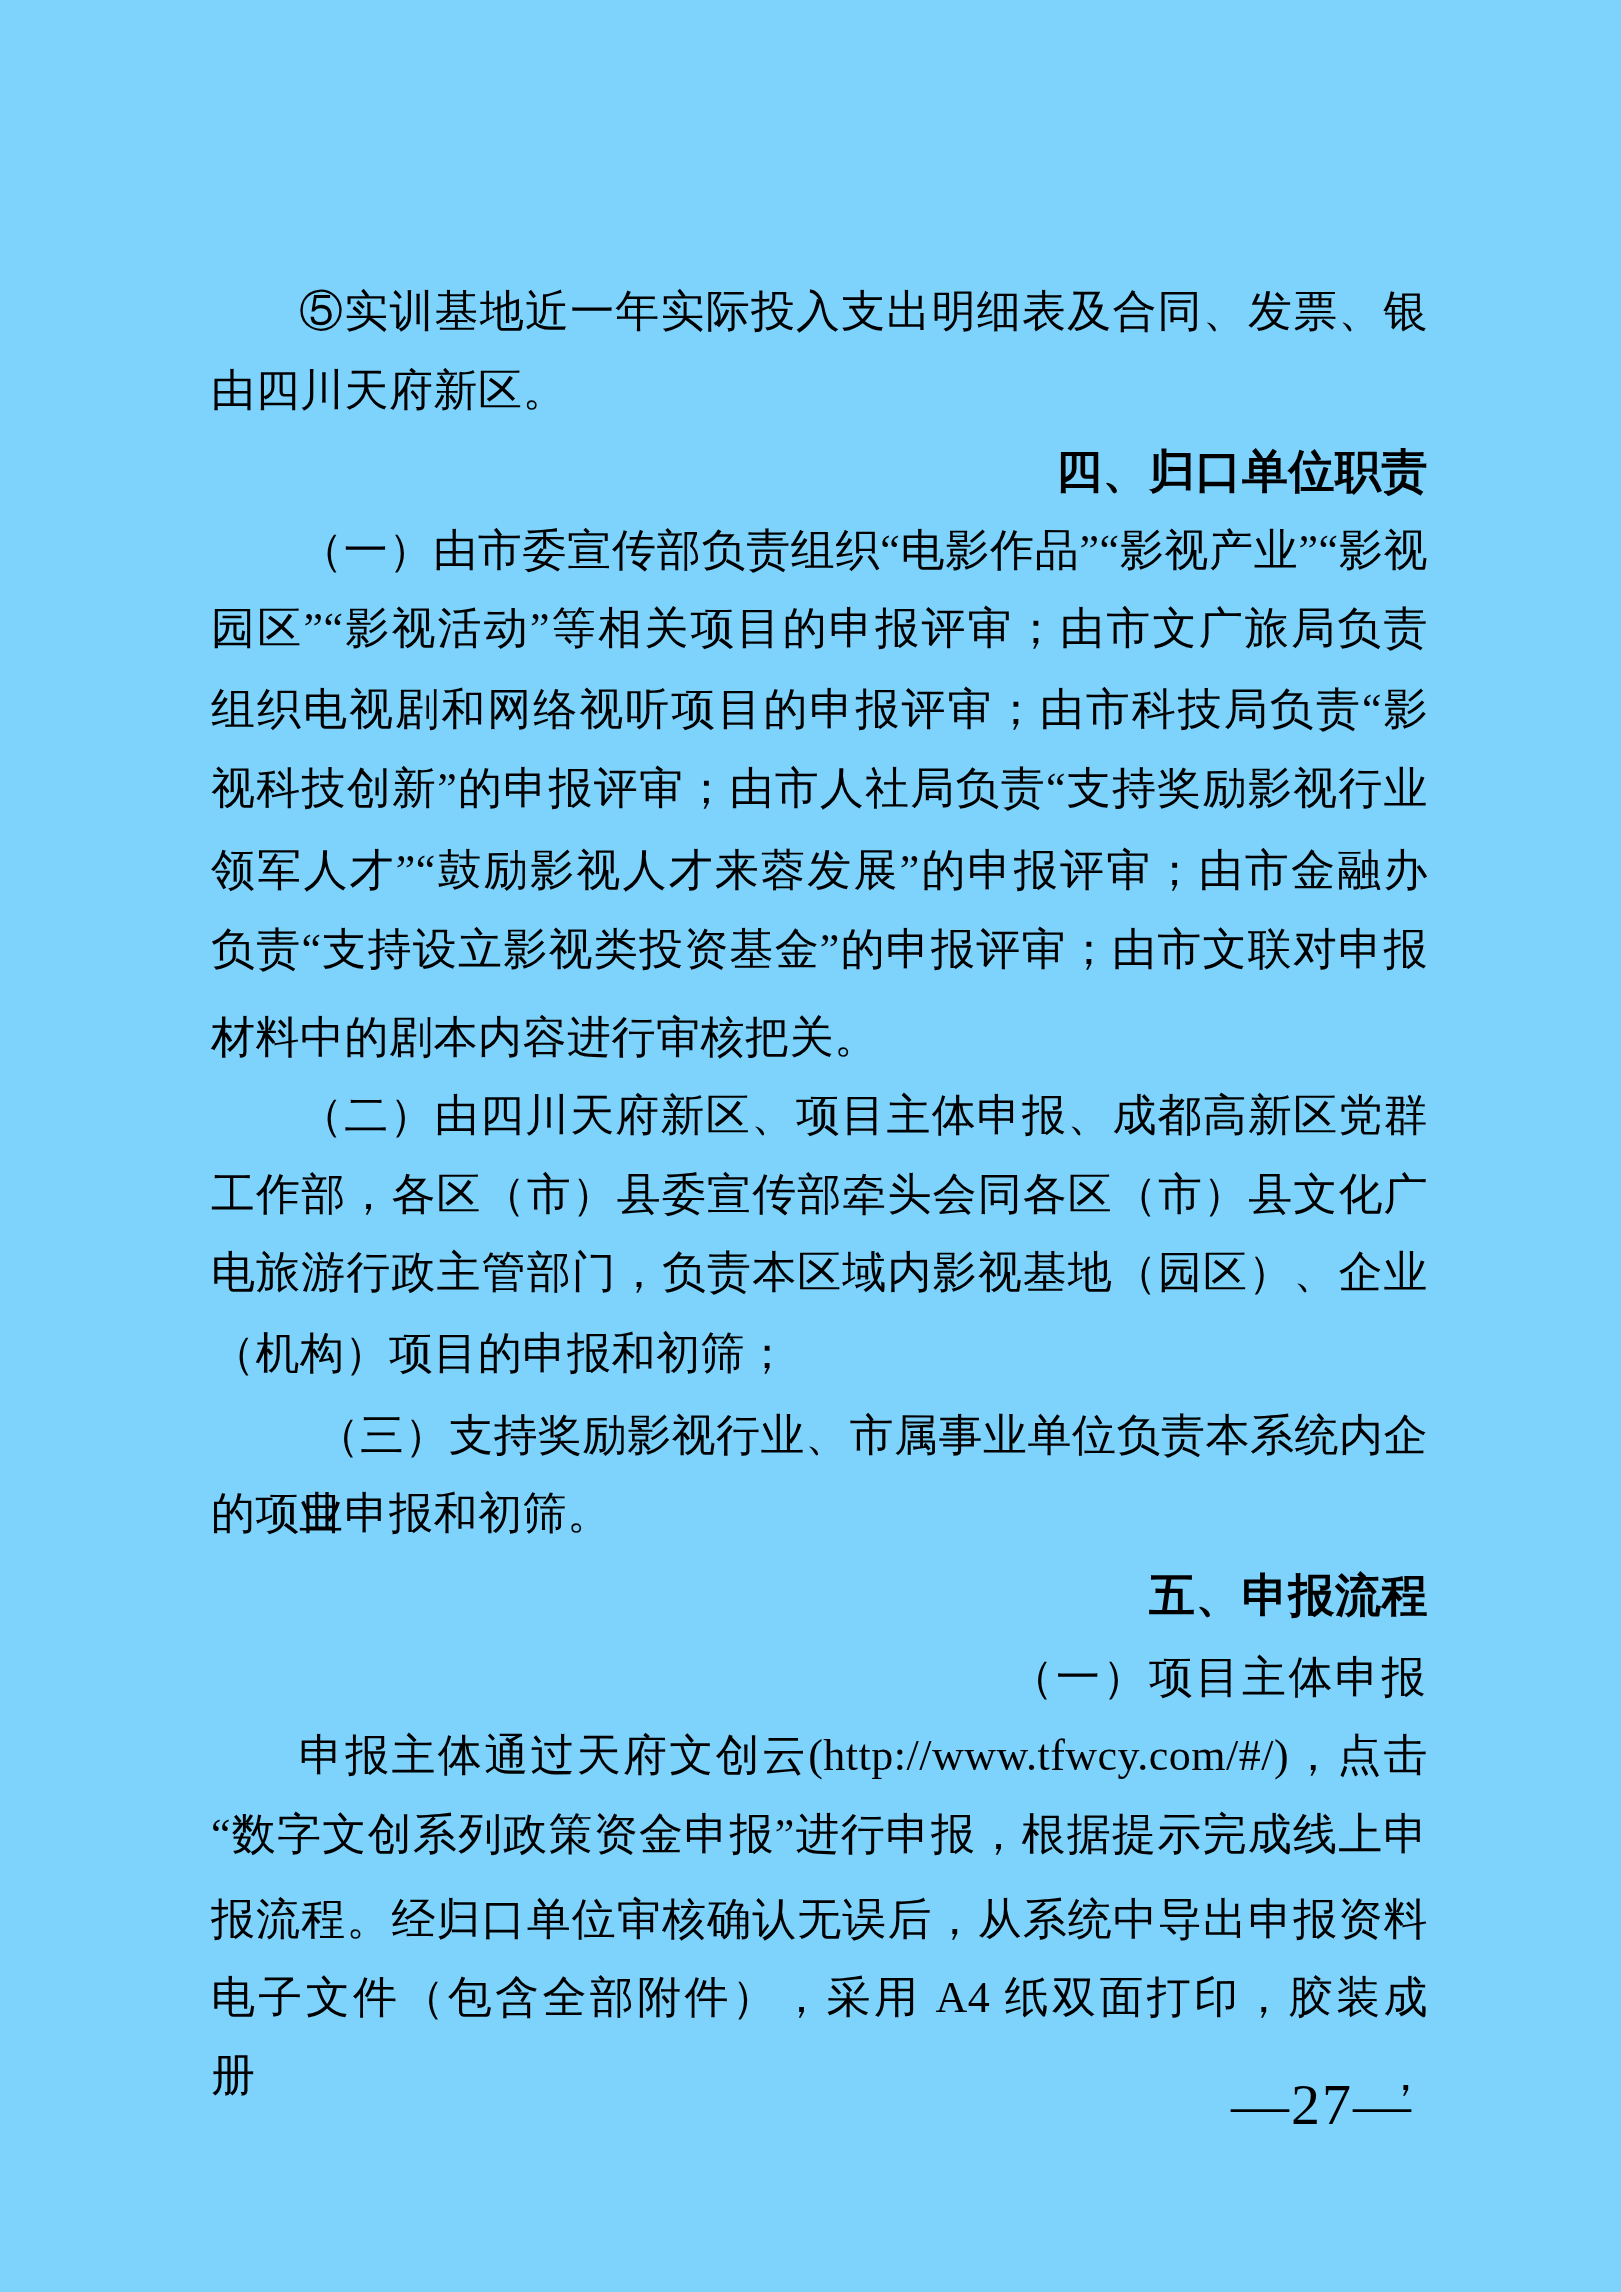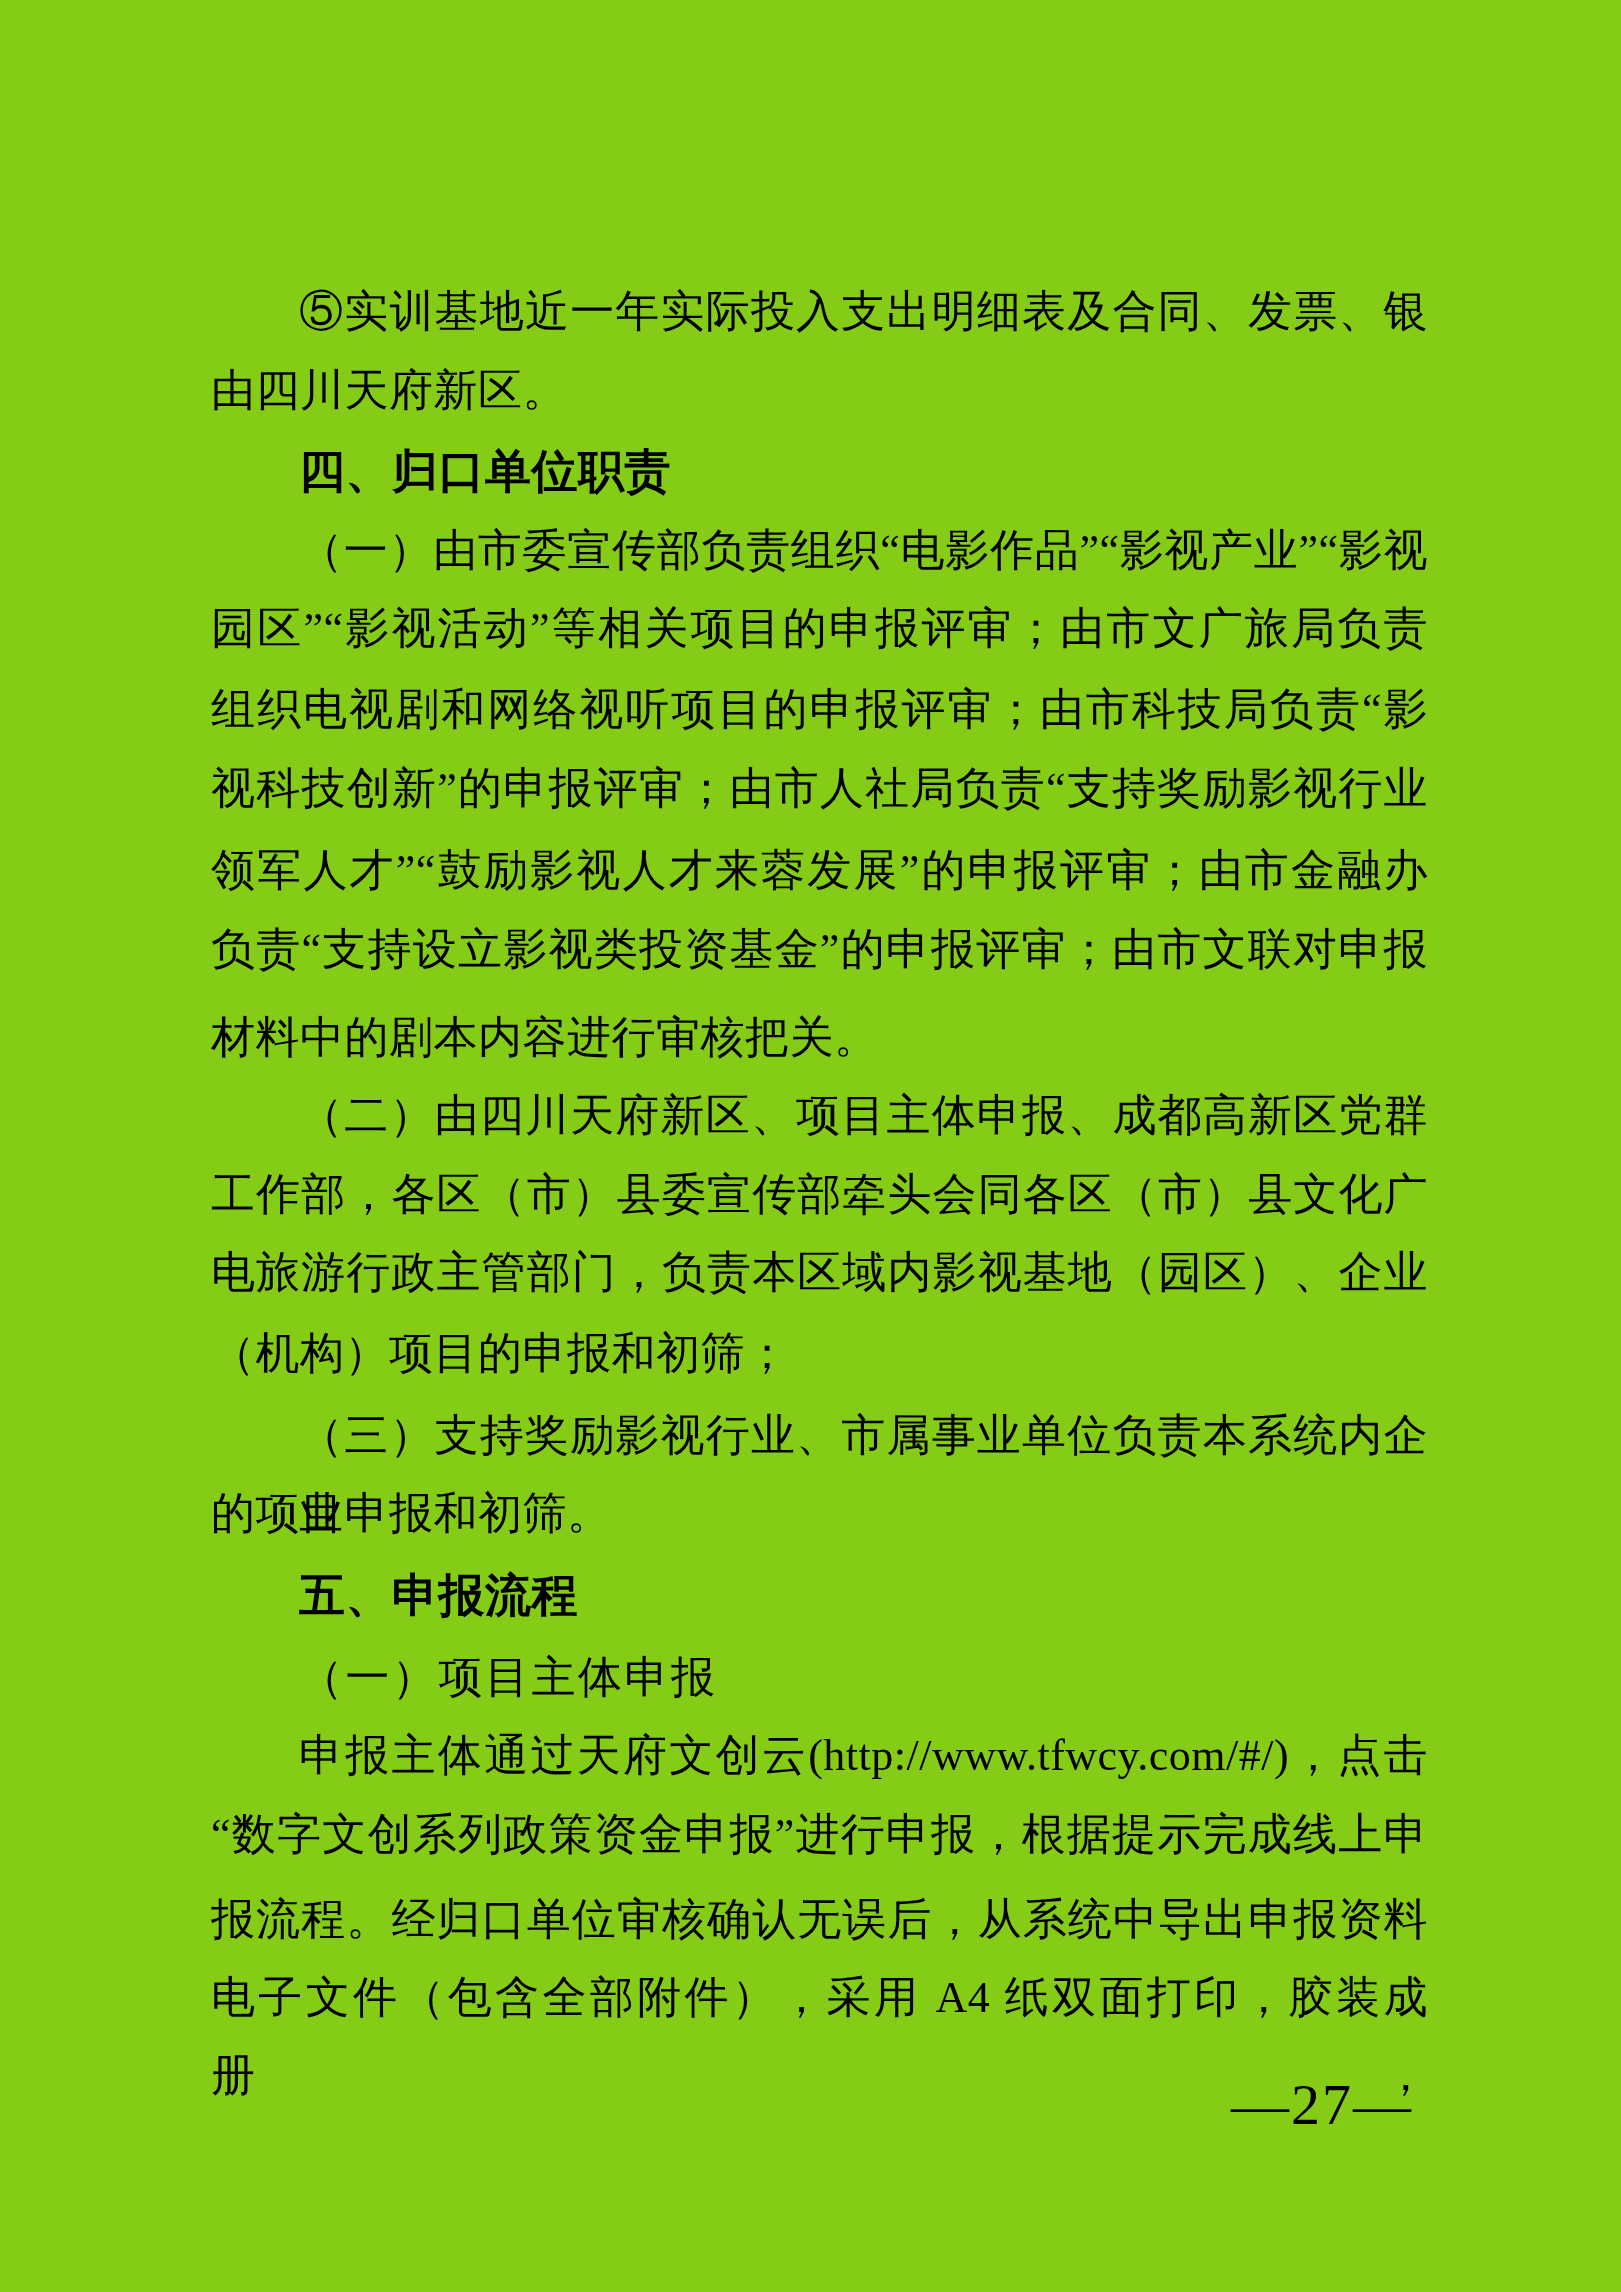--- a/index.html
+++ b/index.html
@@ -1,20 +1,20 @@
 <!DOCTYPE html>
 <html><head>
 <meta charset="utf-8">
 <style>
   html, body { margin: 0; padding: 0; background: #ffffff; }
   .page {
     position: relative;
     width: 1621px;
     height: 2293px;
-    background: #84cc16;
+    background: #7dd3fc;
     overflow: hidden;
     font-family: "Liberation Serif", "DejaVu Serif", serif;
     color: #000000;
   }
   .line {
     position: absolute;
     left: 211px;
     width: 1217px;
     font-size: 44px;
     line-height: 78px;
@@ -26,20 +26,21 @@
   
   .j {
     text-align: justify;
     text-align-last: justify;
     text-justify: inter-character;
   }
   
   .ind {
     padding-left: 88px;
     width: 1129px;
+    text-align: right;
   }
   
   .hd {
     font-family: "Liberation Sans", "DejaVu Sans", sans-serif;
     font-weight: 700;
     font-size: 46px;
   }
   
   .kai {
     letter-spacing: 2.5px;

